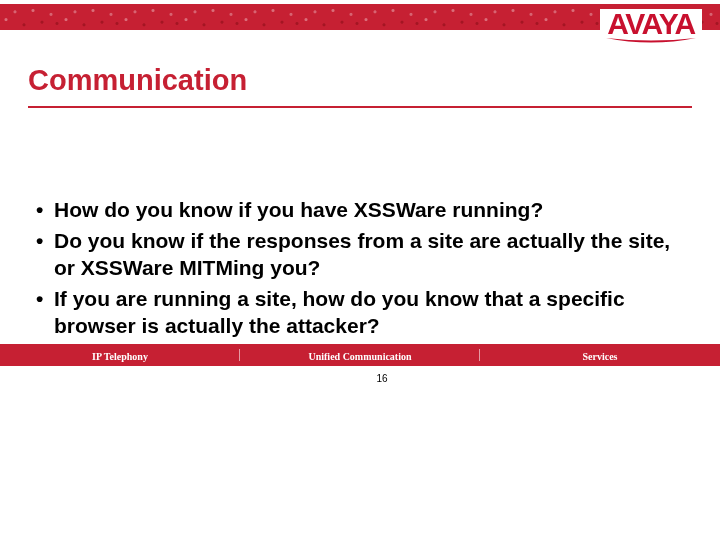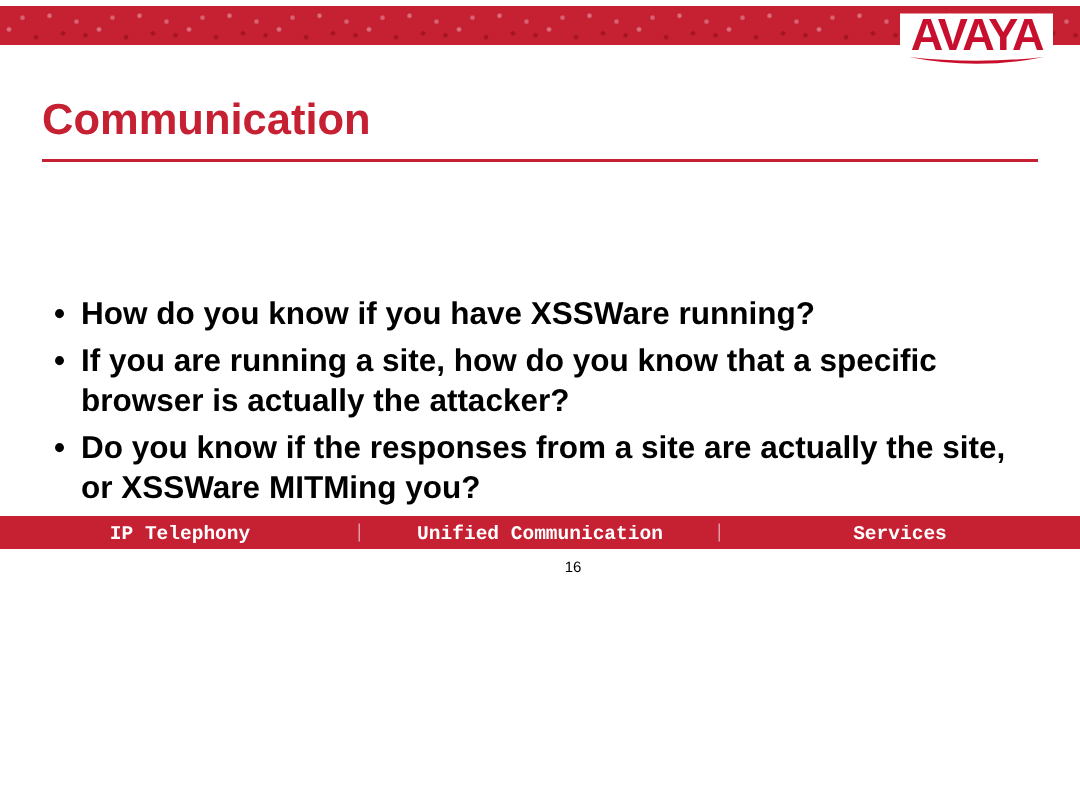--- a/index.html
+++ b/index.html
@@ -29,21 +29,21 @@
   .rule-under-title { position: absolute; left: 28px; top: 106px; width: 664px; height: 0; border-top: 2px solid #c62033; }
 
   .title { position: absolute; left: 28px; top: 64px; font-size: 29px; font-weight: bold; color: #c62033; font-family: Arial, sans-serif; }
 
   .bullets { position: absolute; left: 36px; top: 150px; width: 640px; font-family: Arial, sans-serif; margin-top: 47px; }
   .bullets li { list-style: none; position: relative; padding-left: 18px; font-size: 21px; font-weight: bold; color: #000; line-height: 1.28; margin-bottom: 4px; }
   .bullets li::before { content: "•"; position: absolute; left: 0; top: 0; font-size: 21px; color: #000; }
 
   .bottom-bar { position: absolute; left: 0; bottom: 22px; width: 720px; height: 22px; background: #c62033; display: flex; align-items: center; }
   .seg { flex: 1; position: relative; text-align: center; }
-  .seg span { color: #fff; font-size: 13px; font-family: Liberation Mono, monospace; font-weight: bold; }
+  .seg span { color: #fff; font-size: 10px; font-family: Liberation Serif, serif; font-weight: bold; }
   .seg:not(:last-child)::after { content: ""; position: absolute; right: 0; top: 3px; bottom: 3px; width: 1px; background: rgba(255,255,255,.55); }
 
   .page-num { position: absolute; bottom: 4px; left: 0; width: 720px; text-align: center; font-size: 10px; font-family: Arial, sans-serif; color: #000; padding-left: 44px; }
 </style>
 </head>
 <body>
 
 <div class="slide">
 
   <div class="top-strip"></div>
@@ -53,22 +53,22 @@
     <svg class="swoosh" viewBox="0 0 94 10">
       <path d="M2 3 Q47 12 92 3 Q47 8 2 3 Z" fill="#c8102e"></path>
     </svg>
   </div>
 
   <div class="title">Communication</div>
   <div class="rule-under-title"></div>
 
   <ul class="bullets">
     <li>How do you know if you have XSSWare running?</li>
+    <li>Do you know if the responses from a site are actually the site, or XSSWare MITMing you?</li>
     <li>If you are running a site, how do you know that a specific browser is actually the attacker?</li>
-    <li>Do you know if the responses from a site are actually the site, or XSSWare MITMing you?</li>
   </ul>
 
   <div class="bottom-bar">
     <div class="seg"><span>IP Telephony</span></div>
     <div class="seg"><span>Unified Communication</span></div>
     <div class="seg"><span>Services</span></div>
   </div>
 
   <div class="page-num">16</div>
 

